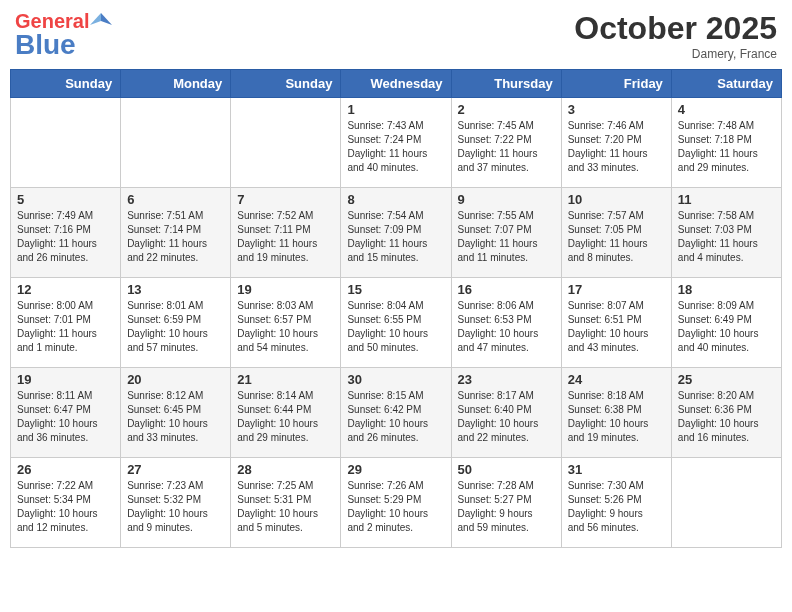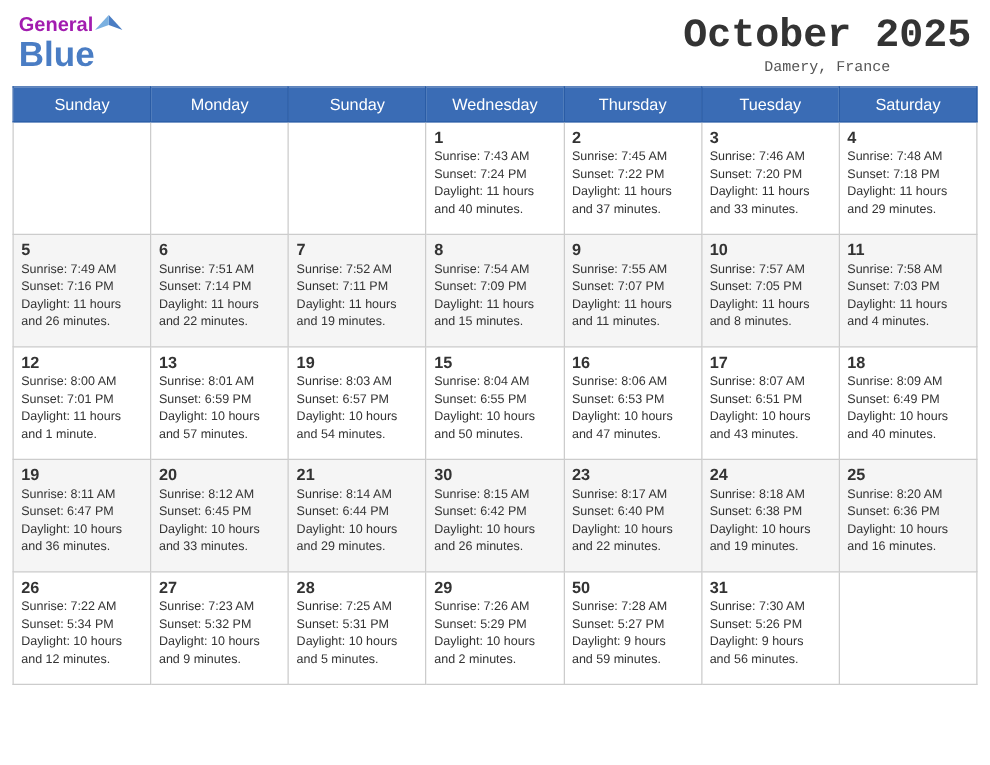--- a/index.html
+++ b/index.html
@@ -16,44 +16,43 @@
       align-items: flex-start;
       margin-bottom: 8px;
       padding: 0 5px;
     }
     .logo {
       display: flex;
       flex-direction: column;
       align-items: flex-start;
     }
     .title-block {
-      text-align: center;
-      font-family: Liberation Mono, monospace;
+      text-align: right;
     }
     .month-title {
       font-size: 32px;
       font-weight: bold;
       color: #333;
     }
     .location-title {
       font-size: 12px;
       color: #555;
     }
     .calendar {
       width: 100%;
       border-collapse: collapse;
       border: 1px solid #ccc;
     }
     .calendar th {
       background-color: #3a6cb5;
       color: white;
-      text-align: center;
+      text-align: right;
       padding: 6px 8px;
       font-size: 13px;
-      font-weight: normal;
+      font-weight: bold;
       border: 1px solid #2a5ca5;
     }
     .calendar td {
       vertical-align: top;
       width: calc(100% / 7);
       border: 1px solid #ccc;
       padding: 4px 6px;
       font-size: 10.5px;
       color: #333;
       height: 90px;
@@ -76,21 +75,21 @@
     .empty-cell {
       background: #f9f9f9;
     }
   </style>
 </head>
 <body>
 
 <div class="header">
   <div class="logo">
     <div style="display:flex; align-items:center;">
-      <span style="font-size:16px; font-weight:bold; color:#a21caf;">General</span>
+      <span style="font-size:20px; font-weight:bold; color:#ef4444;">General</span>
       <svg width="22" height="22" viewBox="0 0 22 22" style="margin-left:1px;">
         <polygon points="11,2 22,14 11,10" fill="#4a7dc4"></polygon>
         <polygon points="11,2 0,14 11,10" fill="#7ab0e0"></polygon>
       </svg>
     </div>
     <span style="font-size:28px; font-weight:bold; color:#4a7dc4; margin-top:-4px;">Blue</span>
   </div>
   <div class="title-block">
     <div class="month-title">October 2025</div>
     <div class="location-title">Damery, France</div>
@@ -98,21 +97,21 @@
 </div>
 
 <table class="calendar">
   <thead>
     <tr>
     <th>Sunday</th>
         <th>Monday</th>
         <th>Sunday</th>
         <th>Wednesday</th>
         <th>Thursday</th>
-        <th>Tuesday</th>
+        <th>Friday</th>
         <th>Saturday</th>
       </tr>
   </thead>
   <tbody id="calendar-body">
   <tr>
         <td class="empty-cell"></td>
         <td class="empty-cell"></td>
         <td class="empty-cell"></td>
         <td>
           <span class="day-number">1</span>

